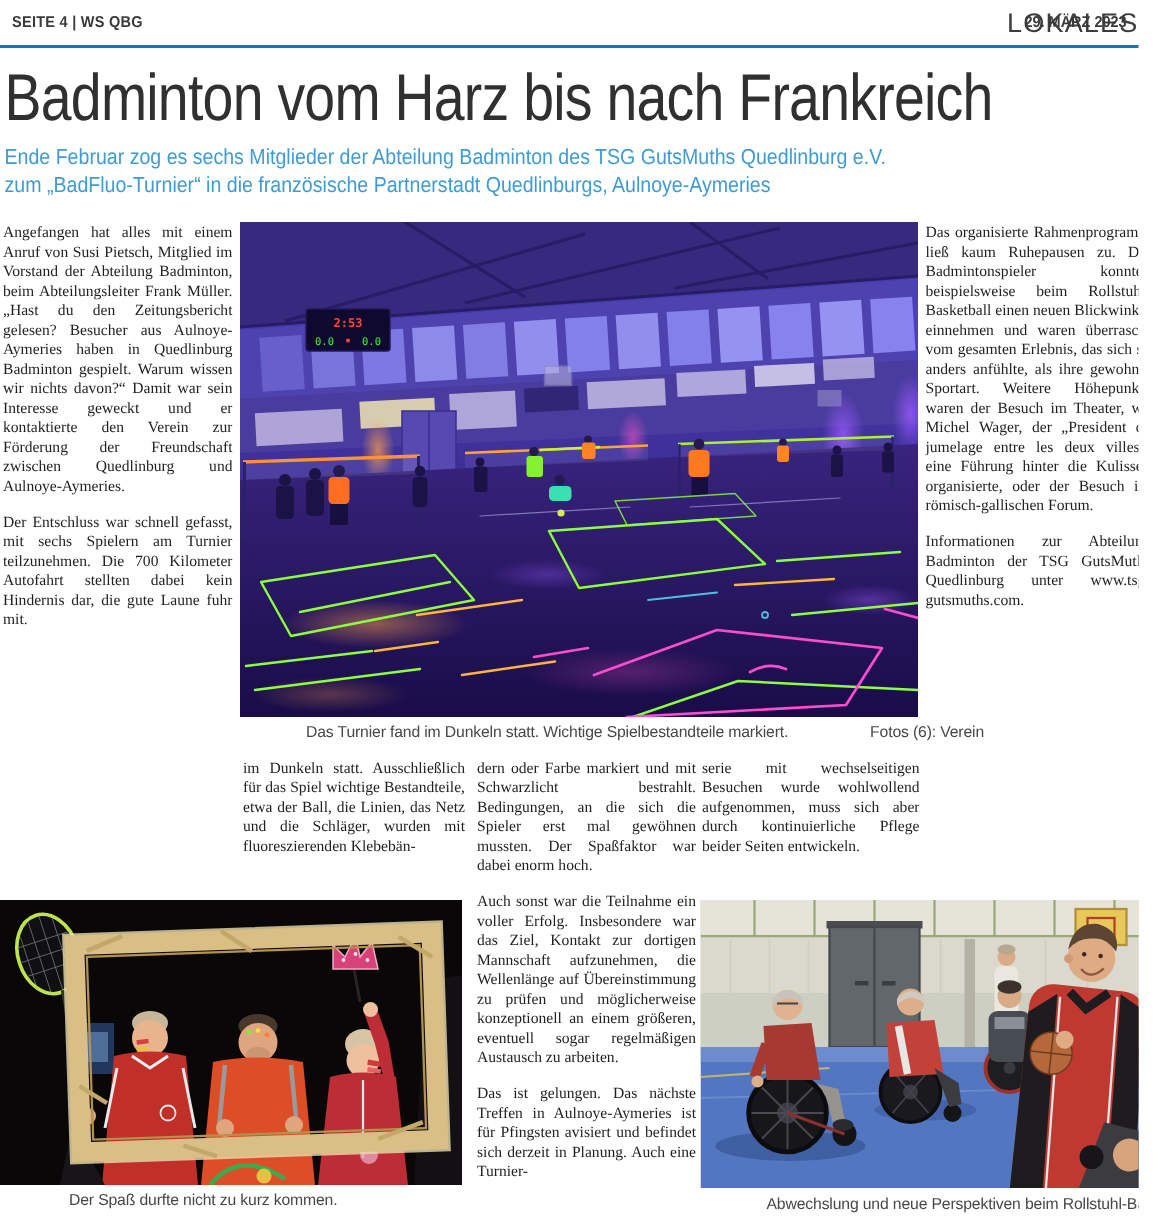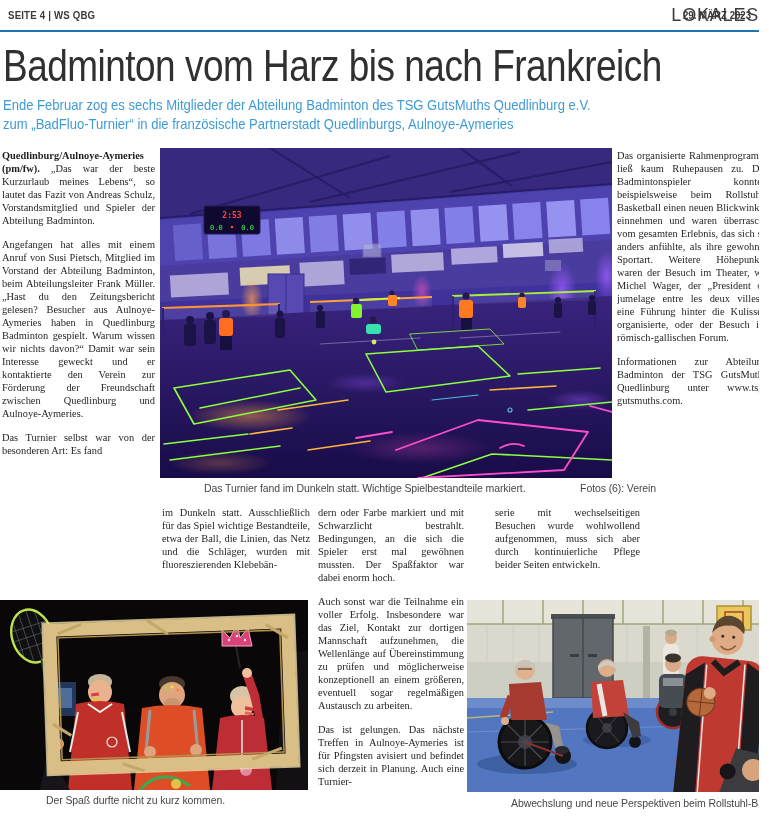--- a/index.html
+++ b/index.html
@@ -20,21 +20,21 @@
   .subhead{position:absolute;left:3px;top:96px;font:400 14.5px "Liberation Sans",sans-serif;
            color:#3f9bd6;line-height:19px;transform:scaleX(.9);transform-origin:0 0;white-space:nowrap;}
   
   .col{position:absolute;font-size:10.4px;line-height:13px;text-align:justify;color:#1f1f1f;
        overflow:hidden;hyphens:auto;-webkit-hyphens:auto;}
   .col p{margin:0 0 11px 0;}
   .col b{font-weight:700;}
   .col1{left:2px;  top:149px;width:153px;height:452px;}
   .col2{left:162px;top:506px;width:148px;height:96px;}
   .col3{left:318px;top:506px;width:146px;height:312px;}
-  .col4{left:468px;top:506px;width:145px;height:96px;margin-left:27px;}
+  .col4{left:468px;top:506px;width:145px;height:96px;}
   .col5{left:617px;top:149px;width:150px;height:450px;}
   
   .fig{position:absolute;overflow:hidden;background:#0ea5e9;}
   .fig svg{display:block;width:100%;height:100%;}
   .fig-main {left:160px;top:148px;width:452px;height:330px;}
   .fig-frame{left:0;   top:600px;width:308px;height:190px;background:#0a0709;}
   .fig-wheel{left:467px;top:600px;width:302px;height:192px;background:#d9d6cc;}
   .cap{position:absolute;font:400 10.5px "Liberation Sans",sans-serif;color:#474747;
        letter-spacing:-.1px;padding-left:44px;}
   .cap-main{left:160px;top:482px;width:452px;display:flex;justify-content:space-between;}
@@ -51,23 +51,22 @@
   <div class="hdr-right">29. MÄRZ 2023</div>
   <div class="rule"></div>
 
   <div class="headline">Badminton vom Harz bis nach Frankreich</div>
   <div class="subhead">
     <div>Ende Februar zog es sechs Mitglieder der Abteilung Badminton des TSG GutsMuths Quedlinburg e.V.</div>
     <div>zum „BadFluo-Turnier“ in die französische Partnerstadt Quedlinburgs, Aulnoye-Aymeries</div>
   </div>
 
   <div class="col col1">
-    <p><b>Quedlinburg/Aulnoye-Aymeries (pm/fw).</b><span> „Das war der beste Kurzurlaub meines Lebens“, so lautet das Fazit von Andreas Schulz, Vorstandsmitglied und Spieler der Abteilung Badminton.</span></p>
     <p>Angefangen hat alles mit einem Anruf von Susi Pietsch, Mitglied im Vorstand der Abteilung Badminton, beim Abteilungsleiter Frank Müller. „Hast du den Zeitungsbericht gelesen? Besucher aus Aulnoye-Aymeries haben in Quedlinburg Badminton gespielt. Warum wissen wir nichts davon?“ Damit war sein Interesse geweckt und er kontaktierte den Verein zur Förderung der Freundschaft zwischen Quedlinburg und Aulnoye-Aymeries.</p>
-    <p>Das Turnier selbst war von der besonderen Art: Es fand</p>
+    <p>Der Entschluss war schnell gefasst, mit sechs Spielern am Turnier teilzunehmen. Die 700 Kilometer Autofahrt stellten dabei kein Hindernis dar, die gute Laune fuhr mit.</p>
   </div>
 
   <div class="fig fig-main">
     <svg viewBox="0 0 452 330" preserveAspectRatio="none">
       <defs>
         <linearGradient id="gbg" x1="0" y1="0" x2="0" y2="1">
           <stop offset="0" stop-color="#4c40b4"></stop>
             <stop offset=".55" stop-color="#3c2e96"></stop>
           <stop offset="1" stop-color="#1e1152"></stop>
         </linearGradient>

